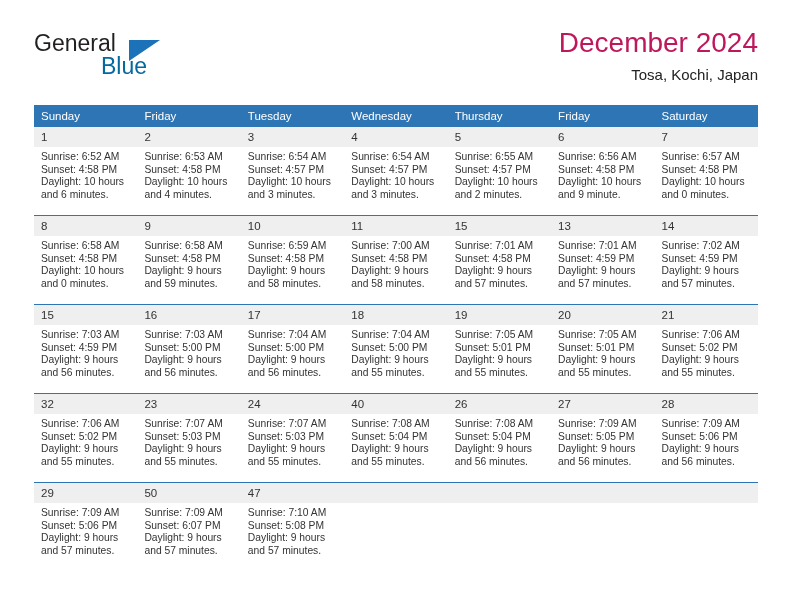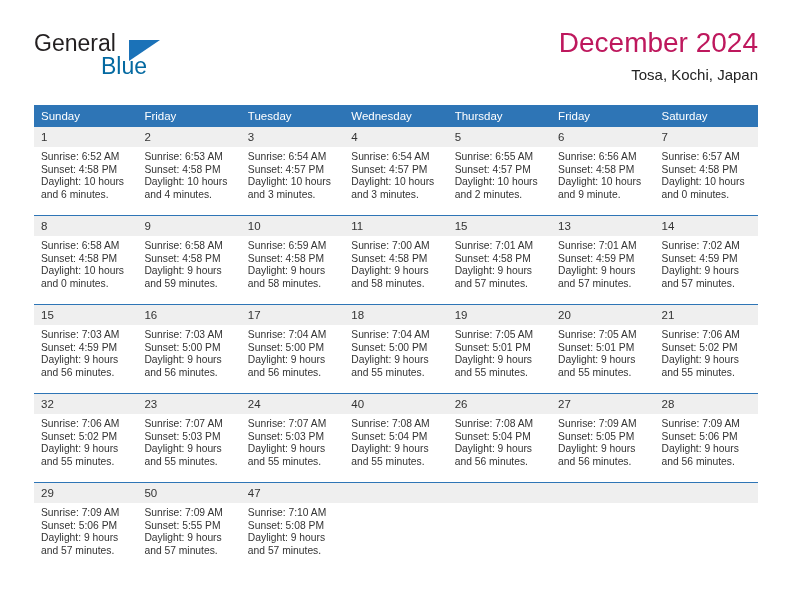--- a/index.html
+++ b/index.html
@@ -483,21 +483,21 @@
                 <div>Sunset: 5:06 PM</div>
                 <div class="daylight-line">Daylight: 9 hours and 57 minutes.</div>
               </div>
             </div>
           </td>
           <td>
             <div class="daycell">
               <div class="daynum">50</div>
               <div class="dayinfo">
                 <div>Sunrise: 7:09 AM</div>
-                <div>Sunset: 5:55 PM</div>
+                <div>Sunset: 6:07 PM</div>
                 <div class="daylight-line">Daylight: 9 hours and 57 minutes.</div>
               </div>
             </div>
           </td>
           <td>
             <div class="daycell">
               <div class="daynum">47</div>
               <div class="dayinfo">
                 <div>Sunrise: 7:10 AM</div>
                 <div>Sunset: 5:08 PM</div>

